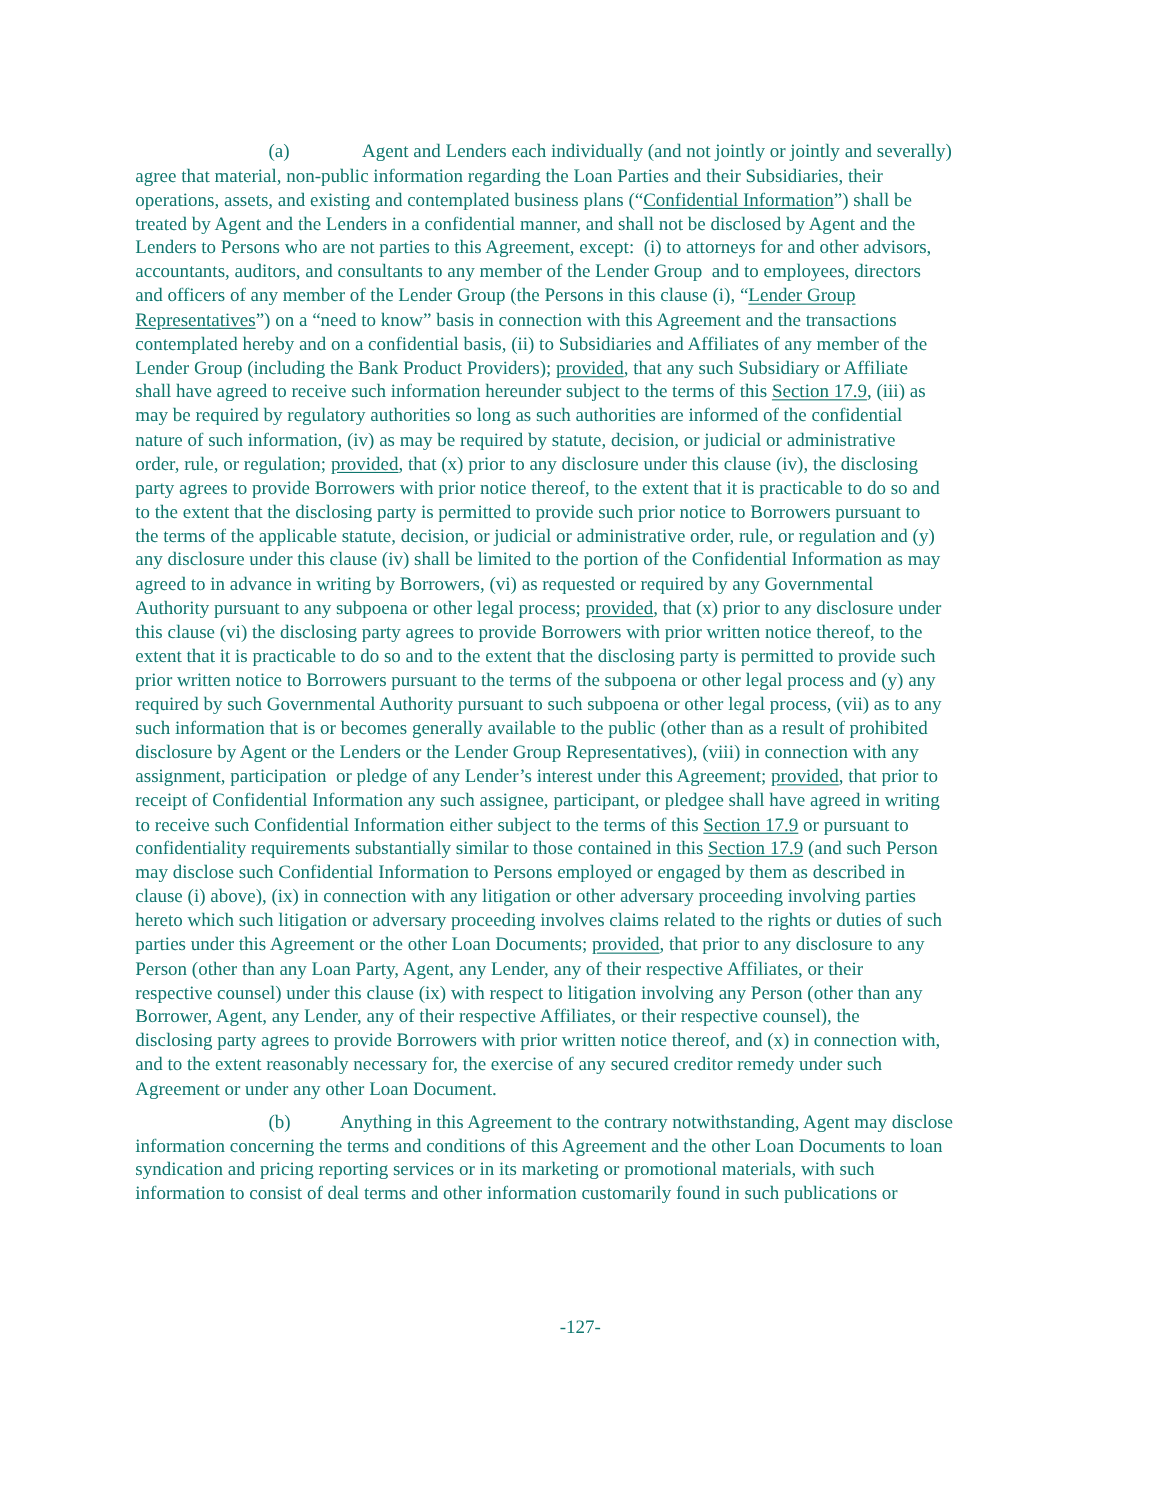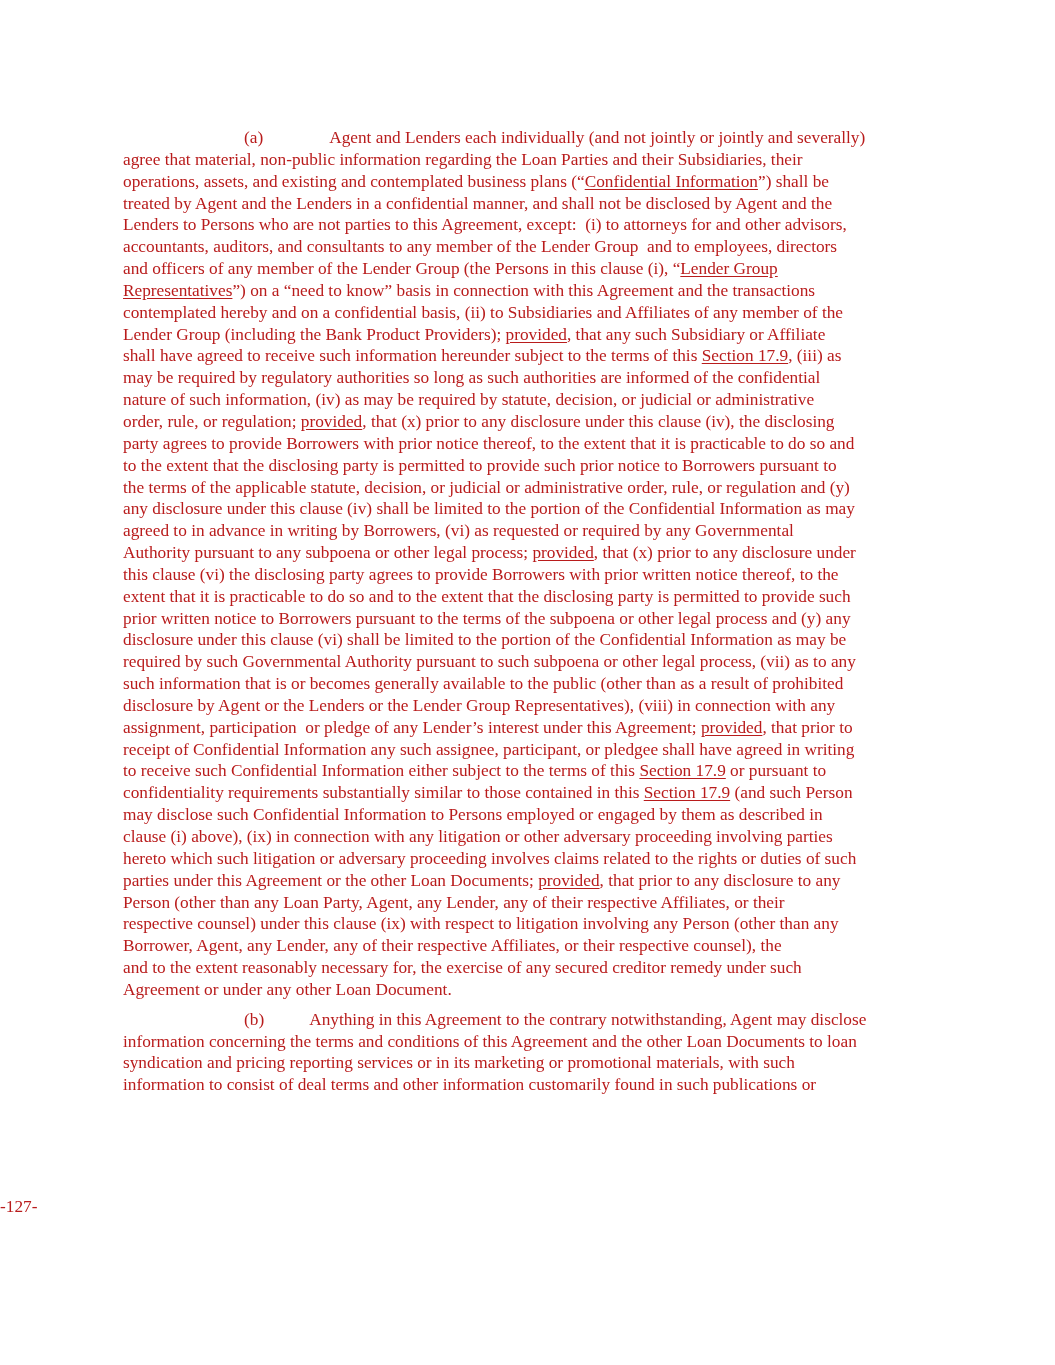--- a/index.html
+++ b/index.html
@@ -6,21 +6,21 @@
     margin: 0;
     padding: 0;
     background: #ffffff;
   }
   .page {
     position: relative;
     width: 1055px;
     height: 1222px;
     background: #ffffff;
     font-family: "Liberation Serif", "DejaVu Serif", serif;
-    color: #b91c1c;
+    color: #0f766e;
     overflow: hidden;
     text-decoration: underline;
   }
   .content {
     position: absolute;
     left: 123px;
     top: 127px;
     width: 816px;
   }
   .paragraph + .paragraph {
@@ -40,21 +40,21 @@
     height: 1px;
   }
   .t1 { width: 121px; }
   .t2 { width: 66px; }
   .t3 { width: 45px; }
   .footer {
     position: absolute;
     top: 1196px;
     left: 0;
     width: 100%;
-    text-align: left;
+    text-align: center;
     font-size: 17.3px;
     line-height: 21.85px;
   }
 </style>
 </head>
 <body>
 
 <div class="page">
   <div class="content">
       <div class="paragraph">
@@ -74,35 +74,35 @@
         <div class="line"><span>order, rule, or regulation; </span><span class="u">provided</span><span>, that (x) prior to any disclosure under this clause (iv), the disclosing</span></div>
         <div class="line"><span>party agrees to provide Borrowers with prior notice thereof, to the extent that it is practicable to do so and</span></div>
         <div class="line"><span>to the extent that the disclosing party is permitted to provide such prior notice to Borrowers pursuant to</span></div>
         <div class="line"><span>the terms of the applicable statute, decision, or judicial or administrative order, rule, or regulation and (y)</span></div>
         <div class="line"><span>any disclosure under this clause (iv) shall be limited to the portion of the Confidential Information as may</span></div>
         <div class="line"><span>agreed to in advance in writing by Borrowers, (vi) as requested or required by any Governmental</span></div>
         <div class="line"><span>Authority pursuant to any subpoena or other legal process; </span><span class="u">provided</span><span>, that (x) prior to any disclosure under</span></div>
         <div class="line"><span>this clause (vi) the disclosing party agrees to provide Borrowers with prior written notice thereof, to the</span></div>
         <div class="line"><span>extent that it is practicable to do so and to the extent that the disclosing party is permitted to provide such</span></div>
         <div class="line"><span>prior written notice to Borrowers pursuant to the terms of the subpoena or other legal process and (y) any</span></div>
-        <div class="line"><span>disclosure under this clause (vi) shall be limited to the portion of the Confidential Information as may be</span></div>
         <div class="line"><span>required by such Governmental Authority pursuant to such subpoena or other legal process, (vii) as to any</span></div>
         <div class="line"><span>such information that is or becomes generally available to the public (other than as a result of prohibited</span></div>
         <div class="line"><span>disclosure by Agent or the Lenders or the Lender Group Representatives), (viii) in connection with any</span></div>
         <div class="line"><span>assignment, participation  or pledge of any Lender’s interest under this Agreement; </span><span class="u">provided</span><span>, that prior to</span></div>
         <div class="line"><span>receipt of Confidential Information any such assignee, participant, or pledgee shall have agreed in writing</span></div>
         <div class="line"><span>to receive such Confidential Information either subject to the terms of this </span><span class="u">Section 17.9</span><span> or pursuant to</span></div>
         <div class="line"><span>confidentiality requirements substantially similar to those contained in this </span><span class="u">Section 17.9</span><span> (and such Person</span></div>
         <div class="line"><span>may disclose such Confidential Information to Persons employed or engaged by them as described in</span></div>
         <div class="line"><span>clause (i) above), (ix) in connection with any litigation or other adversary proceeding involving parties</span></div>
         <div class="line"><span>hereto which such litigation or adversary proceeding involves claims related to the rights or duties of such</span></div>
         <div class="line"><span>parties under this Agreement or the other Loan Documents; </span><span class="u">provided</span><span>, that prior to any disclosure to any</span></div>
         <div class="line"><span>Person (other than any Loan Party, Agent, any Lender, any of their respective Affiliates, or their</span></div>
         <div class="line"><span>respective counsel) under this clause (ix) with respect to litigation involving any Person (other than any</span></div>
         <div class="line"><span>Borrower, Agent, any Lender, any of their respective Affiliates, or their respective counsel), the</span></div>
+        <div class="line"><span>disclosing party agrees to provide Borrowers with prior written notice thereof, and (x) in connection with,</span></div>
         <div class="line"><span>and to the extent reasonably necessary for, the exercise of any secured creditor remedy under such</span></div>
         <div class="line"><span>Agreement or under any other Loan Document.</span></div>
       </div>
       <div class="paragraph">
         <div class="line"><span class="tab t1"></span><span>(b)</span><span class="tab t3"></span><span>Anything in this Agreement to the contrary notwithstanding, Agent may disclose</span></div>
         <div class="line"><span>information concerning the terms and conditions of this Agreement and the other Loan Documents to loan</span></div>
         <div class="line"><span>syndication and pricing reporting services or in its marketing or promotional materials, with such</span></div>
         <div class="line"><span>information to consist of deal terms and other information customarily found in such publications or</span></div>
       </div>
     </div>

